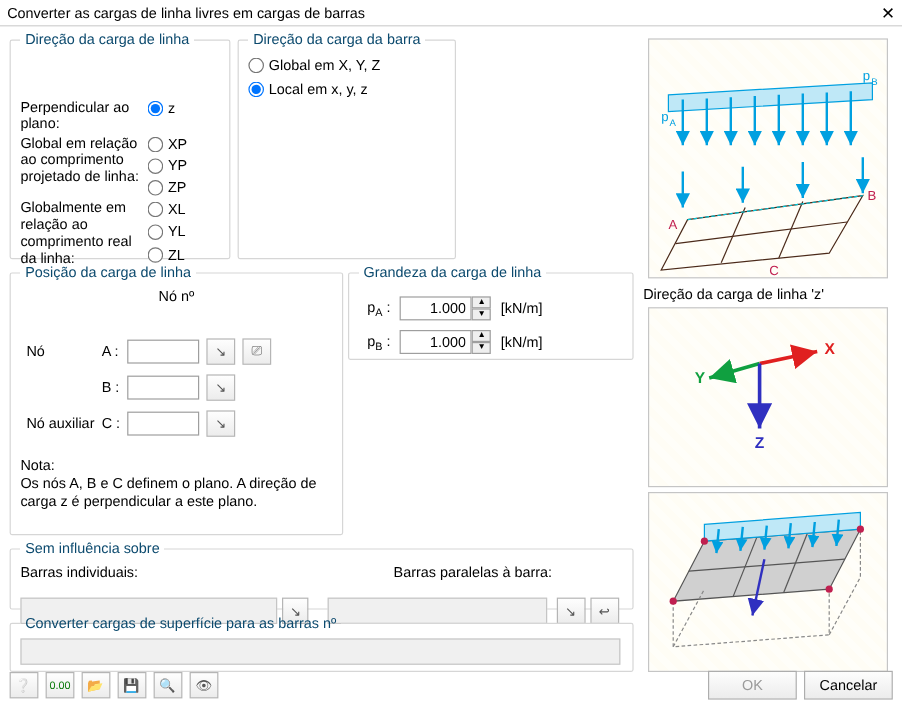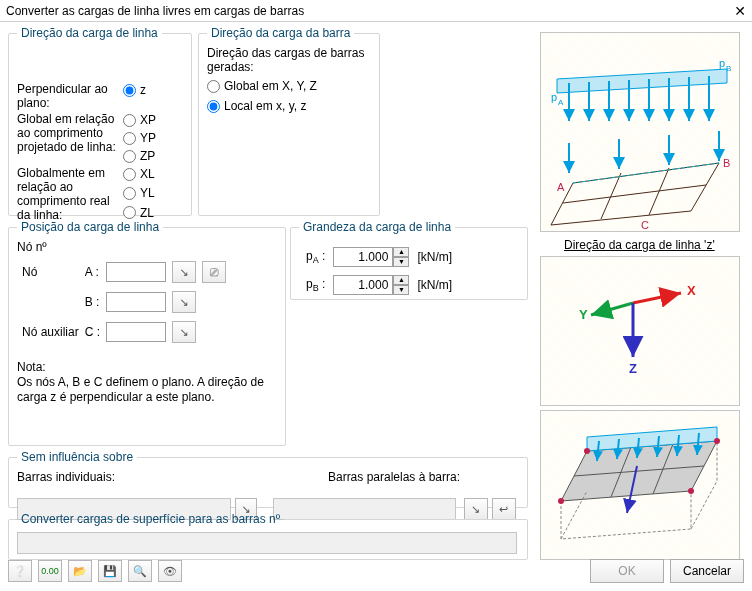--- a/index.html
+++ b/index.html
@@ -49,36 +49,36 @@
   #g-linemag   { left:290px; top:198px; width:238px; height:80px;}
   #g-noeff     { left:8px;  top:428px; width:520px; height:58px;}
   #g-conv      { left:8px;  top:490px; width:520px; height:48px;}
   
   .diag {
     position:absolute;
     border:1px solid #c5c5c5;
     background:repeating-linear-gradient(45deg,#fffef9,#fffef9 6px,#fffdf5 6px,#fffdf5 12px);
   }
   #diag1 { left:540px; top:10px; width:200px; height:200px;}
-  #rightlabel { position:absolute; left:564px; top:216px;text-decoration:underline; }
+  #rightlabel { position:absolute; left:536px; top:216px; }
   #diag2 { left:540px; top:234px; width:200px; height:150px;}
   #diag3 { left:540px; top:388px; width:200px; height:150px;}
 
   
   .radiorows { display:grid; grid-template-columns: 1fr 60px; row-gap:2px;margin-top:36px; }
   .radiorows .lbl { padding-right:4px; }
   .radio { display:flex; align-items:center; gap:2px; height:16px; }
   .radio input { margin:0 2px 0 0; }
   .stackradio { display:flex; flex-direction:column; gap:2px;}
 
   
   #g-bardir .inner { display:flex; flex-direction:column; gap:4px; }
 
   
-  #g-linepos .header { text-align:left; margin-bottom:0; }
+  #g-linepos .header { text-align:center; margin-bottom:21px; }
   #g-linepos table { border-collapse:separate; border-spacing:4px 6px;}
   #g-linepos td { vertical-align:middle; }
   input.txt {
     height:20px; border:1px solid #9e9e9e; background:#fff; padding:0 4px; font:inherit;
   }
   .nodeinput { width:60px; text-align:right;}
   .iconbtn {
     width:24px; height:22px;
     border:1px solid #b5b5b5;
     background:linear-gradient(#fefefe,#ececec);
@@ -172,21 +172,20 @@
       <label class="radio">
           <input type="radio" name="ld" style="">
           <span>ZL</span>
         </label>
     </div>
   </fieldset>
 
   <fieldset id="g-bardir" class="g">
     <legend>Direção da carga da barra</legend>
     <div class="inner">
-      <div>Direção das cargas de barras geradas:</div>
       <label class="radio">
           <input type="radio" name="bd" style="">
           <span>Global em X, Y, Z</span>
         </label>
       <label class="radio">
           <input type="radio" name="bd" checked="" style="">
           <span>Local em x, y, z</span>
         </label>
     </div>
   </fieldset>

